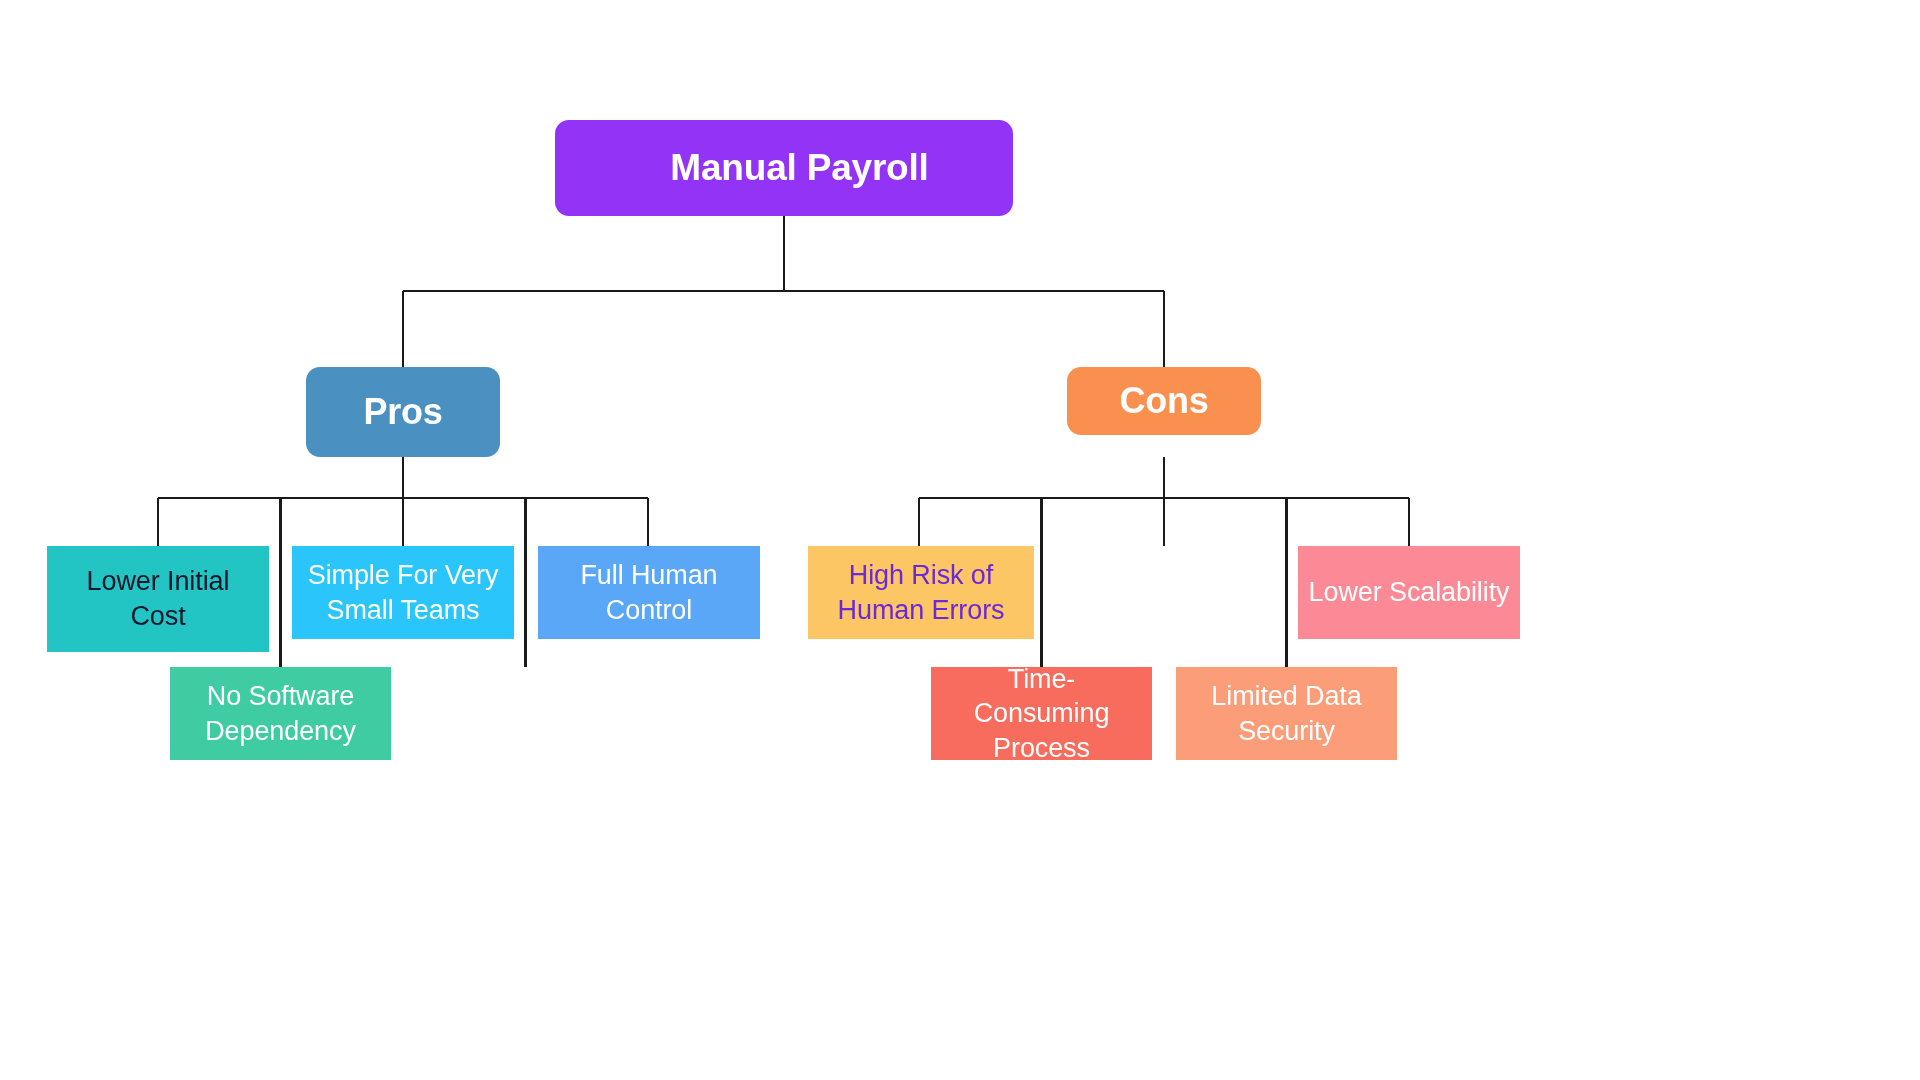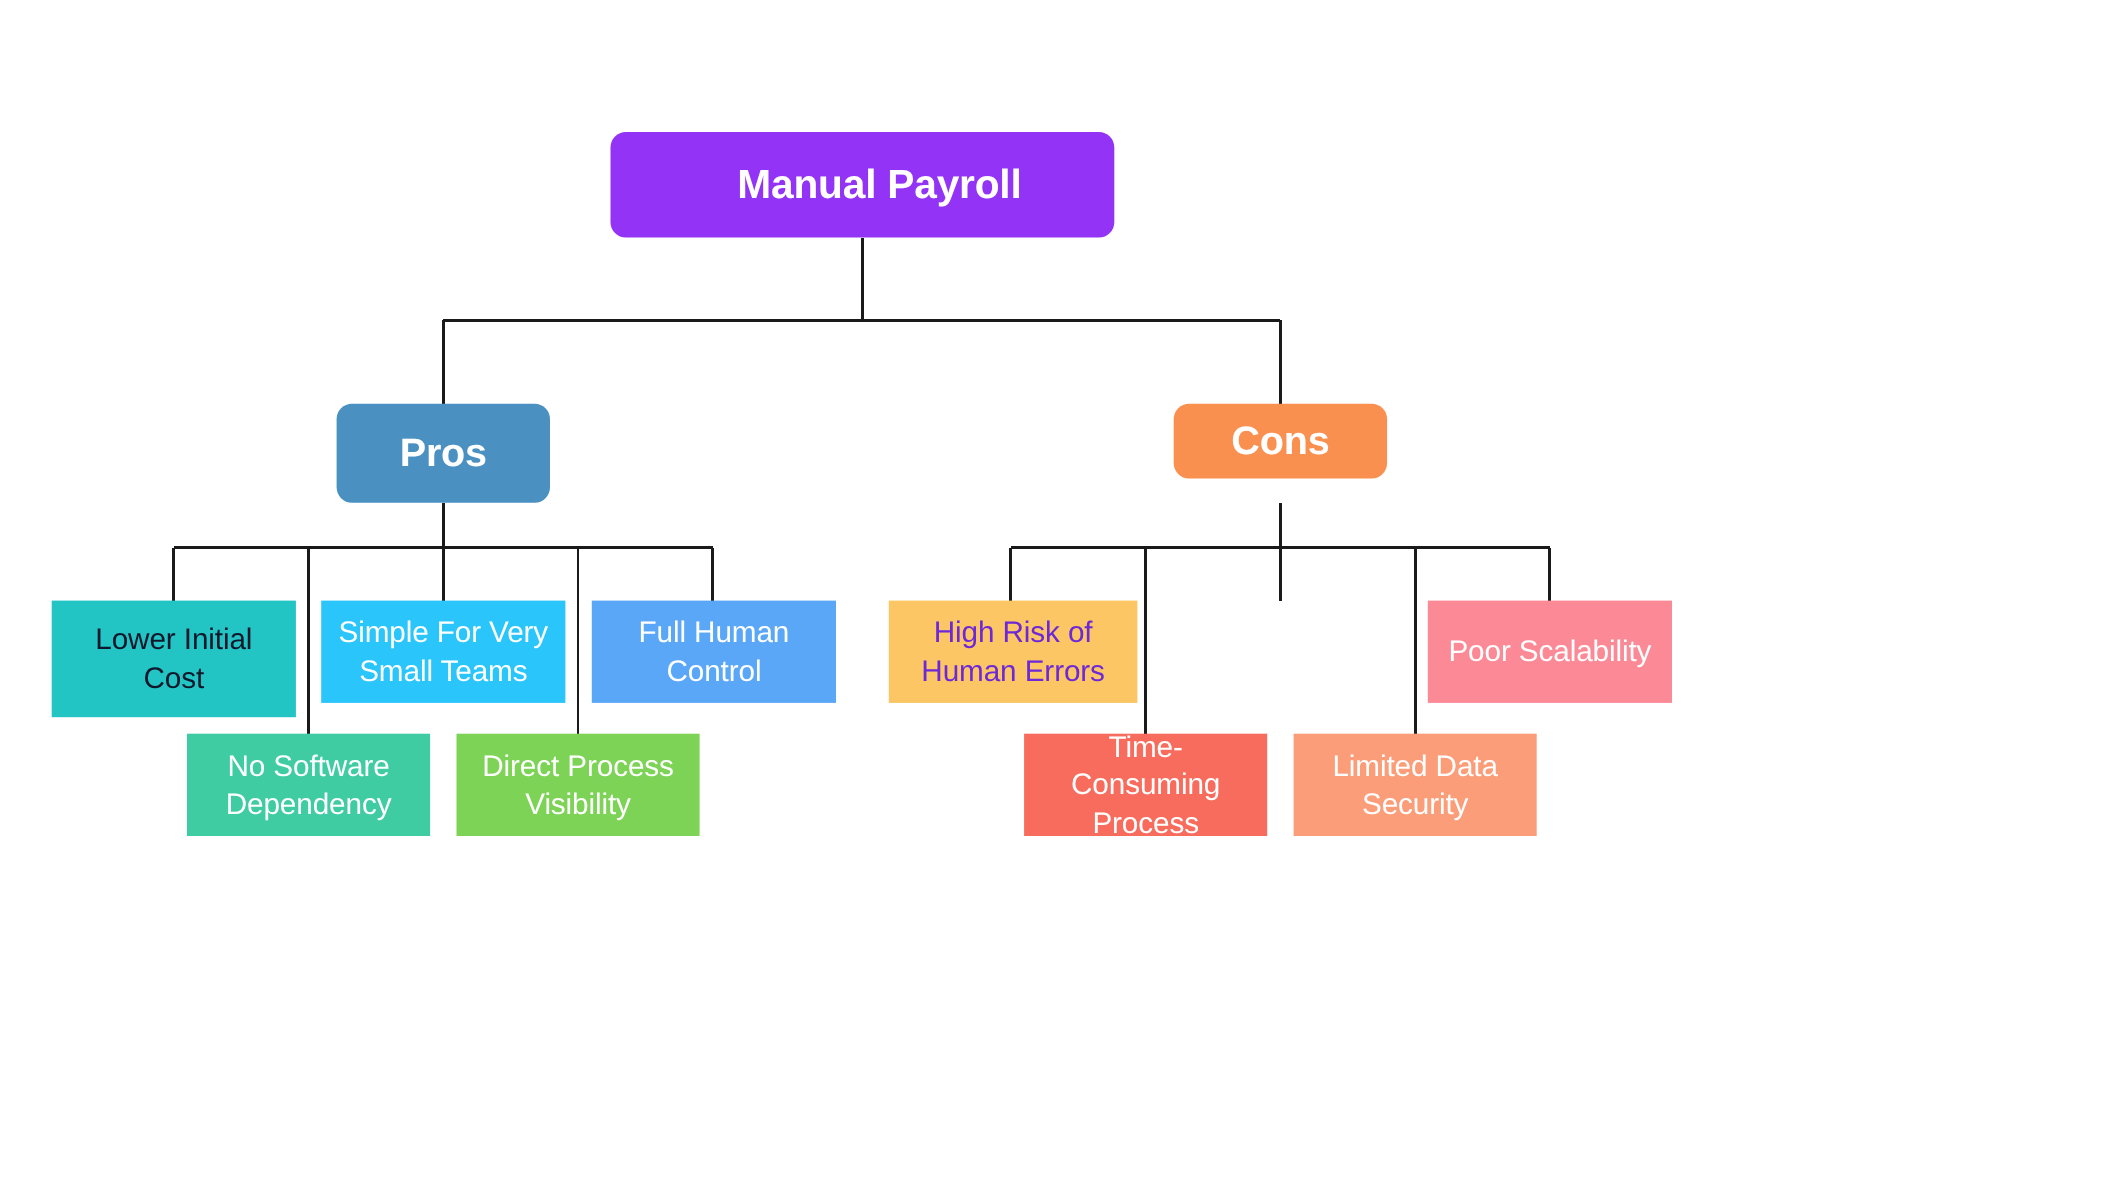--- a/index.html
+++ b/index.html
@@ -113,37 +113,33 @@
 Cost</span>
   </div>
   <div class="node leaf" id="n-leaf-2" style="left: 292px; top: 546px; width: 222px; height: 93px; background: rgb(42, 197, 251); color: rgb(255, 255, 255);">
     <span class="label">Simple For Very
 Small Teams</span>
   </div>
   <div class="node leaf" id="n-leaf-1" style="left: 170px; top: 667px; width: 221px; height: 93px; background: rgb(63, 204, 163); color: rgb(255, 255, 255);">
     <span class="label">No Software
 Dependency</span>
   </div>
-  <div class="node leaf" id="n-leaf-3" style="left: 415px; top: 667px; width: 221px; height: 93px; background: rgb(125, 211, 86); color: rgb(255, 255, 255);">
-    <span class="label">Direct Process
-Visibility</span>
-  </div>
   <div class="node leaf" id="n-leaf-4" style="left: 538px; top: 546px; width: 222px; height: 93px; background: rgb(90, 167, 247); color: rgb(255, 255, 255);">
     <span class="label">Full Human
 Control</span>
   </div>
   <div class="node leaf" id="n-leaf-5" style="left: 808px; top: 546px; width: 226px; height: 93px; background: rgb(251, 198, 99); color: #6d28d9;">
     <span class="label">High Risk of
 Human Errors</span>
   </div>
   <div class="node leaf" id="n-leaf-6" style="left: 931px; top: 667px; width: 221px; height: 93px; background: rgb(248, 108, 93); color: rgb(255, 255, 255);">
     <span class="label">Time-Consuming
 Process</span>
   </div>
   <div class="node leaf" id="n-leaf-8" style="left: 1176px; top: 667px; width: 221px; height: 93px; background: rgb(251, 157, 120); color: rgb(255, 255, 255);">
     <span class="label">Limited Data
 Security</span>
   </div>
   <div class="node leaf" id="n-leaf-9" style="left: 1298px; top: 546px; width: 222px; height: 93px; background: rgb(251, 138, 150); color: rgb(255, 255, 255);">
-    <span class="label">Poor Scalability</span>
+    <span class="label">Lower Scalability</span>
   </div>
 
 </div>
 
 </body></html>

